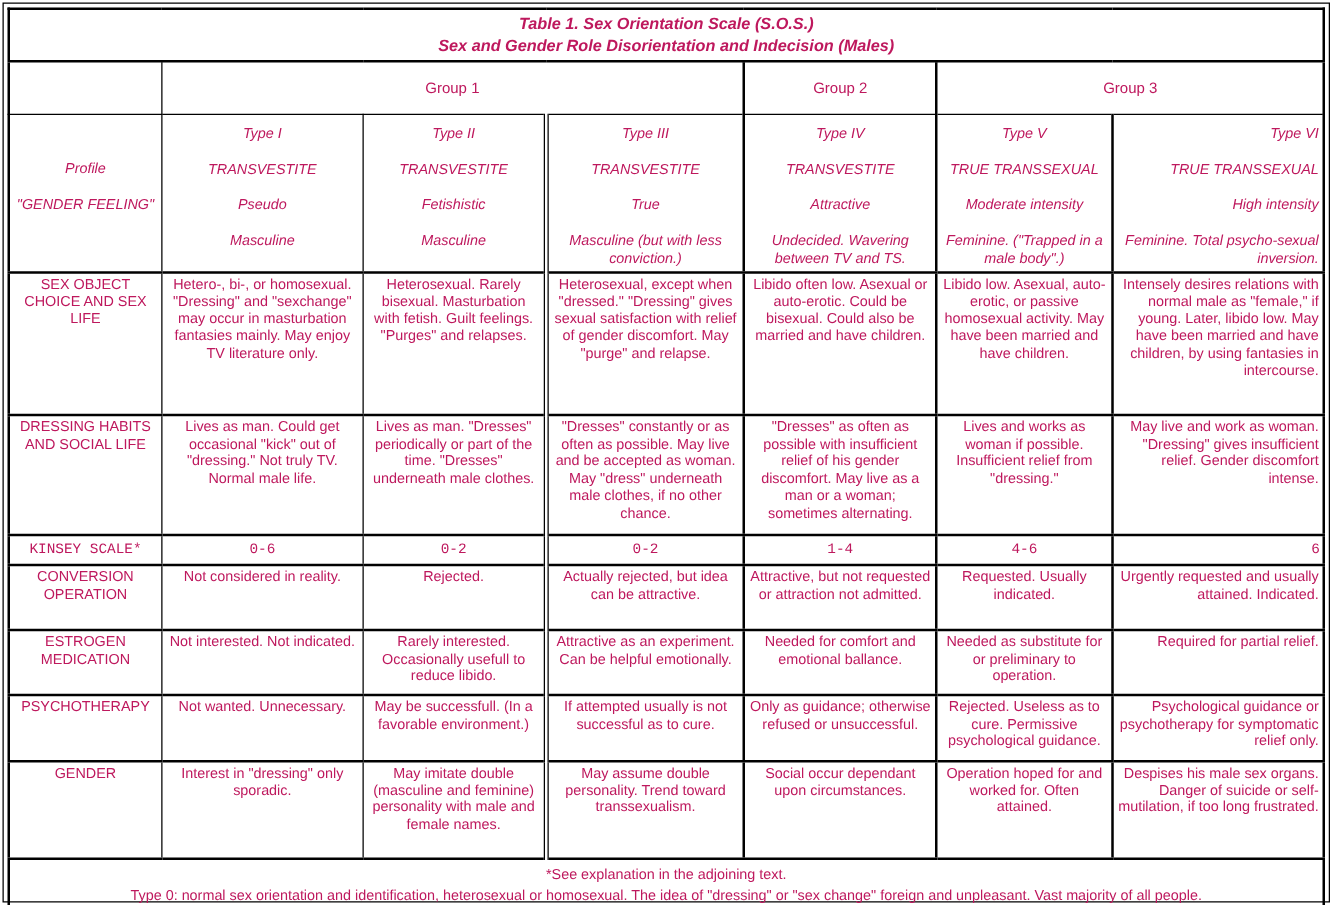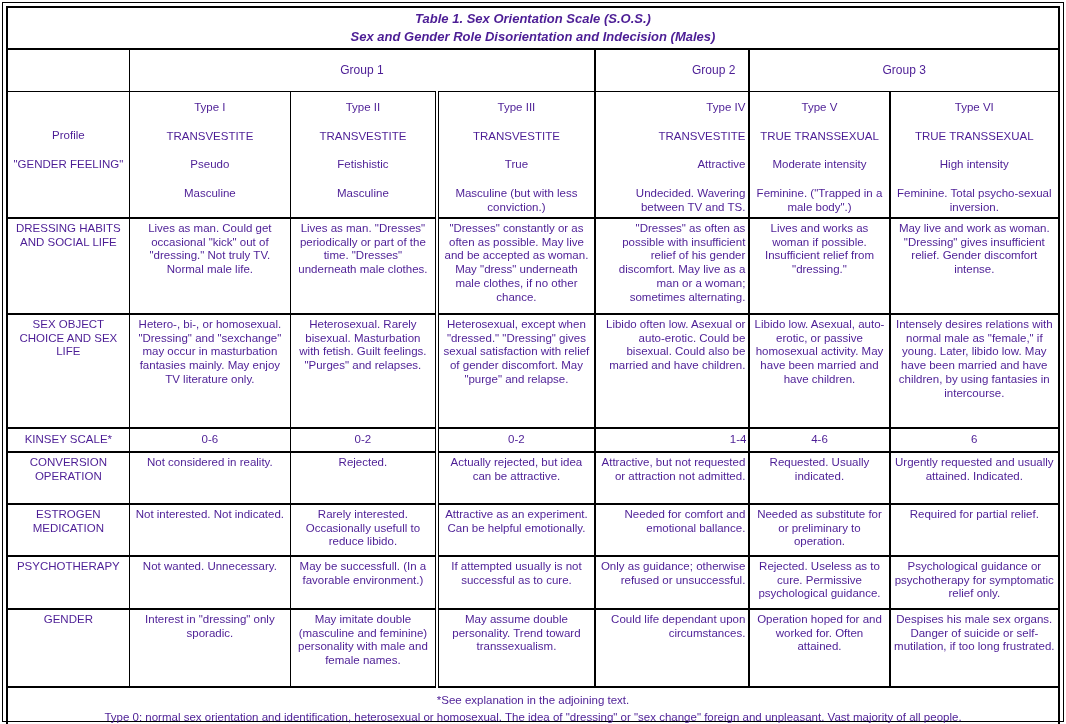--- a/index.html
+++ b/index.html
@@ -2,21 +2,21 @@
 <html><head>
 <meta charset="utf-8">
 <style>
   * { box-sizing: border-box; }
   html, body { margin: 0; padding: 0; background: #ffffff; }
   .page {
     position: relative;
     width: 1066px;
     height: 724px;
     background: #ffffff;
-    color: #4c1d95;
+    color: #be185d;
     font-family: "Liberation Sans", sans-serif;
     overflow: hidden;
   }
   .outer-frame {
     position: absolute;
     top: 2px; left: 2px;
     width: 1062px; height: 720px;
     border: 1px solid #000;
     padding: 3px;
   }
@@ -34,43 +34,43 @@
     text-align: center;
     font-size: 11.5px;
     line-height: 1.2;
     padding: 3px 3px 2px 3px;
     overflow: hidden;
     word-wrap: break-word;
   }
   tr.thick-b > td { border-bottom-width: 2px; }
   
   td.c3 { border-left: 4px double #000; }
-  td.c4 { border-left-width: 2px; text-align: right; }
+  td.c4 { border-left-width: 2px; }
   td.c5 { border-left-width: 2px; }
-  td.c6 { border-left-width: 2px; }
+  td.c6 { border-left-width: 2px; text-align: right; }
   
   td.title-cell {
     vertical-align: middle;
     font-weight: bold;
     font-style: italic;
     font-size: 13px;
     line-height: 1.4;
     border-bottom-width: 2px;
     padding: 2px;
   }
   
   td.group-cell { vertical-align: middle; font-size: 12px; padding: 13px; }
   
   td.profile-cell { padding-top: 9px; }
-  .pline { display: block; margin-bottom: 15px; }
+  .pline { display: block; margin-bottom: 15px; font-style: italic; }
   .pline:last-child { margin-bottom: 0; }
   td.profile-label { padding-top: 37px; }
   td.profile-label .pline { margin-bottom: 15px; }
   
-  tr.kinsey-row > td { vertical-align: middle; padding: 2px; }
+  tr.kinsey-row > td { vertical-align: middle; padding: 2px; font-family: Liberation Mono, monospace; }
   
   td.footer-cell {
     text-align: center;
     vertical-align: top;
     padding: 4px 5px;
     line-height: 1.5;
     font-size: 11.5px;
   }
 </style>
 </head>
@@ -140,40 +140,40 @@
           <span class="pline">Feminine. ("Trapped in a male body".)</span>
         </td>
         <td class="profile-cell c6">
           <span class="pline">Type VI</span>
           <span class="pline">TRUE TRANSSEXUAL</span>
           <span class="pline">High intensity</span>
           <span class="pline">Feminine. Total psycho-sexual inversion.</span>
         </td>
       </tr>
 
+      <tr style="height:114px" class="thick-b">
+        <td>SEX OBJECT CHOICE AND SEX LIFE</td>
+        <td class="c1">Hetero-, bi-, or homosexual. "Dressing" and "sexchange" may occur in masturbation fantasies mainly. May enjoy TV literature only.</td>
+        <td class="c2">Heterosexual. Rarely bisexual. Masturbation with fetish. Guilt feelings. "Purges" and relapses.</td>
+        <td class="c3">Heterosexual, except when "dressed." "Dressing" gives sexual satisfaction with relief of gender discomfort. May "purge" and relapse.</td>
+        <td class="c4">Libido often low. Asexual or auto-erotic. Could be bisexual. Could also be married and have children.</td>
+        <td class="c5">Libido low. Asexual, auto-erotic, or passive homosexual activity. May have been married and have children.</td>
+        <td class="c6">Intensely desires relations with normal male as "female," if young. Later, libido low. May have been married and have children, by using fantasies in intercourse.</td>
+      </tr>
+
       <tr style="height:96px" class="thick-b">
         <td>DRESSING HABITS AND SOCIAL LIFE</td>
         <td class="c1">Lives as man. Could get occasional "kick" out of "dressing." Not truly TV. Normal male life.</td>
         <td class="c2">Lives as man. "Dresses" periodically or part of the time. "Dresses" underneath male clothes.</td>
         <td class="c3">"Dresses" constantly or as often as possible. May live and be accepted as woman. May "dress" underneath male clothes, if no other chance.</td>
         <td class="c4">"Dresses" as often as possible with insufficient relief of his gender discomfort. May live as a man or a woman; sometimes alternating.</td>
         <td class="c5">Lives and works as woman if possible. Insufficient relief from "dressing."</td>
         <td class="c6">May live and work as woman. "Dressing" gives insufficient relief. Gender discomfort intense.</td>
       </tr>
 
-      <tr style="height:114px" class="thick-b">
-        <td>SEX OBJECT CHOICE AND SEX LIFE</td>
-        <td class="c1">Hetero-, bi-, or homosexual. "Dressing" and "sexchange" may occur in masturbation fantasies mainly. May enjoy TV literature only.</td>
-        <td class="c2">Heterosexual. Rarely bisexual. Masturbation with fetish. Guilt feelings. "Purges" and relapses.</td>
-        <td class="c3">Heterosexual, except when "dressed." "Dressing" gives sexual satisfaction with relief of gender discomfort. May "purge" and relapse.</td>
-        <td class="c4">Libido often low. Asexual or auto-erotic. Could be bisexual. Could also be married and have children.</td>
-        <td class="c5">Libido low. Asexual, auto-erotic, or passive homosexual activity. May have been married and have children.</td>
-        <td class="c6">Intensely desires relations with normal male as "female," if young. Later, libido low. May have been married and have children, by using fantasies in intercourse.</td>
-      </tr>
-
       <tr style="height:24px" class="thick-b kinsey-row">
         <td>KINSEY SCALE*</td>
         <td class="c1">0-6</td>
         <td class="c2">0-2</td>
         <td class="c3">0-2</td>
         <td class="c4">1-4</td>
         <td class="c5">4-6</td>
         <td class="c6">6</td>
       </tr>
 
@@ -205,21 +205,21 @@
         <td class="c4">Only as guidance; otherwise refused or unsuccessful.</td>
         <td class="c5">Rejected. Useless as to cure. Permissive psychological guidance.</td>
         <td class="c6">Psychological guidance or psychotherapy for symptomatic relief only.</td>
       </tr>
 
       <tr style="height:78px" class="thick-b">
         <td>GENDER</td>
         <td class="c1">Interest in "dressing" only sporadic.</td>
         <td class="c2">May imitate double (masculine and feminine) personality with male and female names.</td>
         <td class="c3">May assume double personality. Trend toward transsexualism.</td>
-        <td class="c4">Could life dependant upon circumstances.</td>
+        <td class="c4">Social occur dependant upon circumstances.</td>
         <td class="c5">Operation hoped for and worked for. Often attained.</td>
         <td class="c6">Despises his male sex organs. Danger of suicide or self-mutilation, if too long frustrated.</td>
       </tr>
 
       <tr>
         <td colspan="7" class="footer-cell">
           <div>*See explanation in the adjoining text.</div>
           <div>Type 0: normal sex orientation and identification, heterosexual or homosexual. The idea of "dressing" or "sex change" foreign and unpleasant. Vast majority of all people.</div>
         </td>
       </tr>

